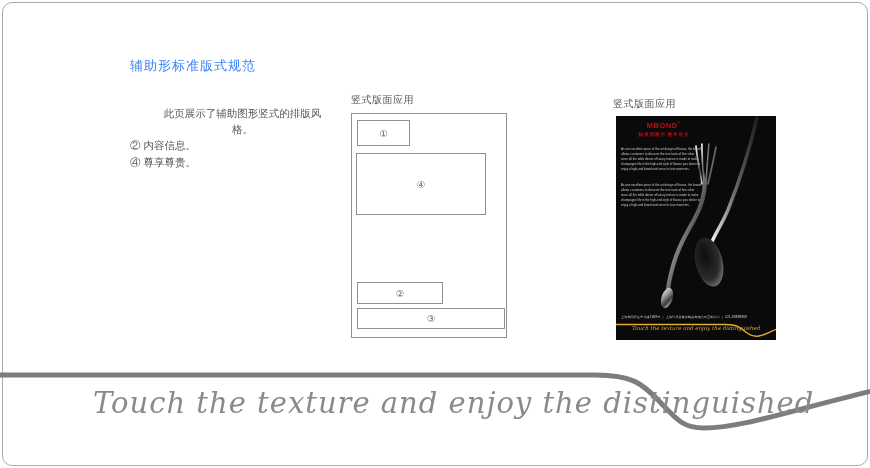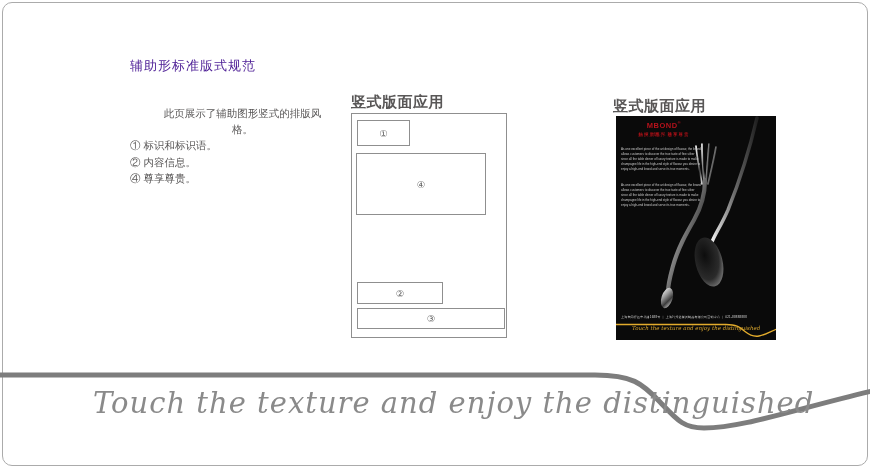--- a/index.html
+++ b/index.html
@@ -6,25 +6,25 @@
   .canvas{
     position:relative;width:870px;height:468px;background:#ffffff;overflow:hidden;
     font-family:"Liberation Sans",sans-serif;color:#595757;
   }
   .page-frame{
     position:absolute;left:2px;top:2px;right:2px;bottom:2px;
     border:1.5px solid #ababab;border-radius:10px;pointer-events:none;
   }
   
   .intro{position:absolute;left:130px;top:58px;width:225px;}
-  .intro-title{font-size:13px;line-height:16px;letter-spacing:1px;color:#4c1d95;}
+  .intro-title{font-size:13px;line-height:16px;letter-spacing:1px;color:#3b82f6;}
   .intro-desc{margin-top:31px;font-size:10.5px;line-height:16.2px;color:#595757;text-align:center;}
   .legend-line{font-size:10.5px;line-height:16.2px;color:#595757;}
   
-  .panel-label{position:absolute;font-size:15px;color:#595757;letter-spacing:0.5px;font-weight:bold;}
+  .panel-label{position:absolute;font-size:10px;color:#595757;letter-spacing:0.5px;}
   .wf-outer{
     position:absolute;left:351px;top:113px;width:156px;height:225px;
     border:1px solid #8f8f8f;background:#ffffff;box-sizing:border-box;
   }
   .wf-box{
     position:absolute;border:1px solid #8f8f8f;box-sizing:border-box;
     display:flex;align-items:center;justify-content:center;
     font-size:9.5px;color:#666;
   }
   .wf-box-1{left:5px;top:6px;width:53px;height:26px;}
@@ -78,21 +78,20 @@
 
   <div class="intro">
     <div class="intro-title">
       <div>辅助形标准版式规范</div>
     </div>
     <div class="intro-desc">
       <div>此页展示了辅助图形竖式的排版风</div>
       <div>格。</div>
     </div>
     <div>
-      <div class="legend-line">① 标识和标识语。</div>
       <div class="legend-line">② 内容信息。</div>
       <div class="legend-line">④ 尊享尊贵。</div>
     </div>
   </div>
 
   <div class="panel-label" style="left:351px;top:93px;">竖式版面应用</div>
   <div class="wf-outer">
     <div class="wf-box wf-box-1">
       <span>①</span>
     </div>

